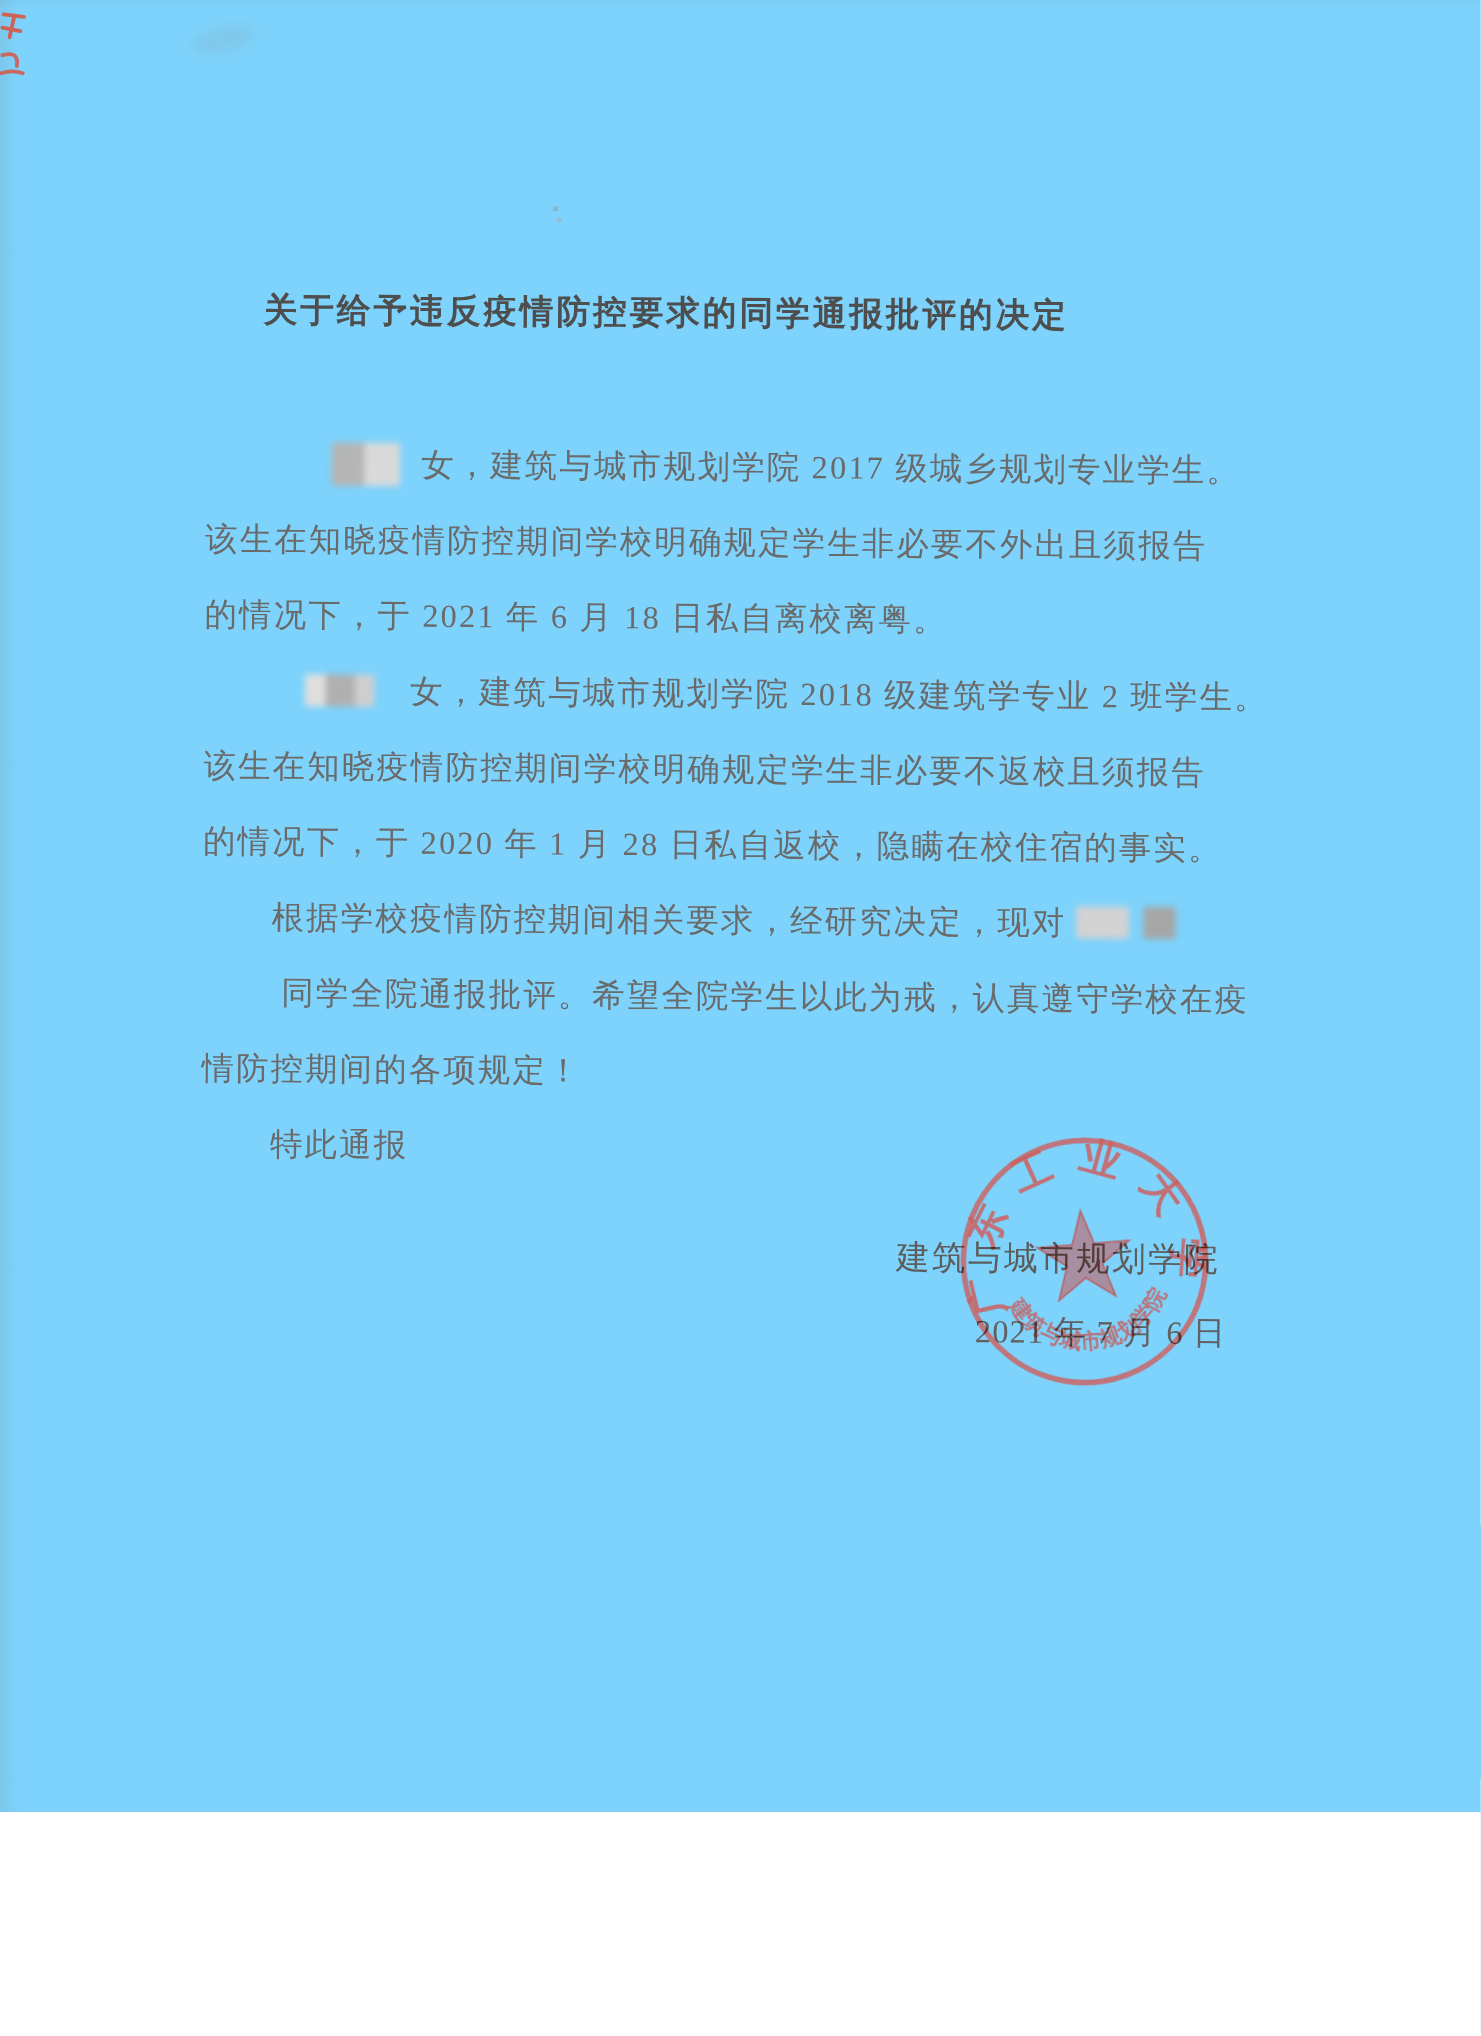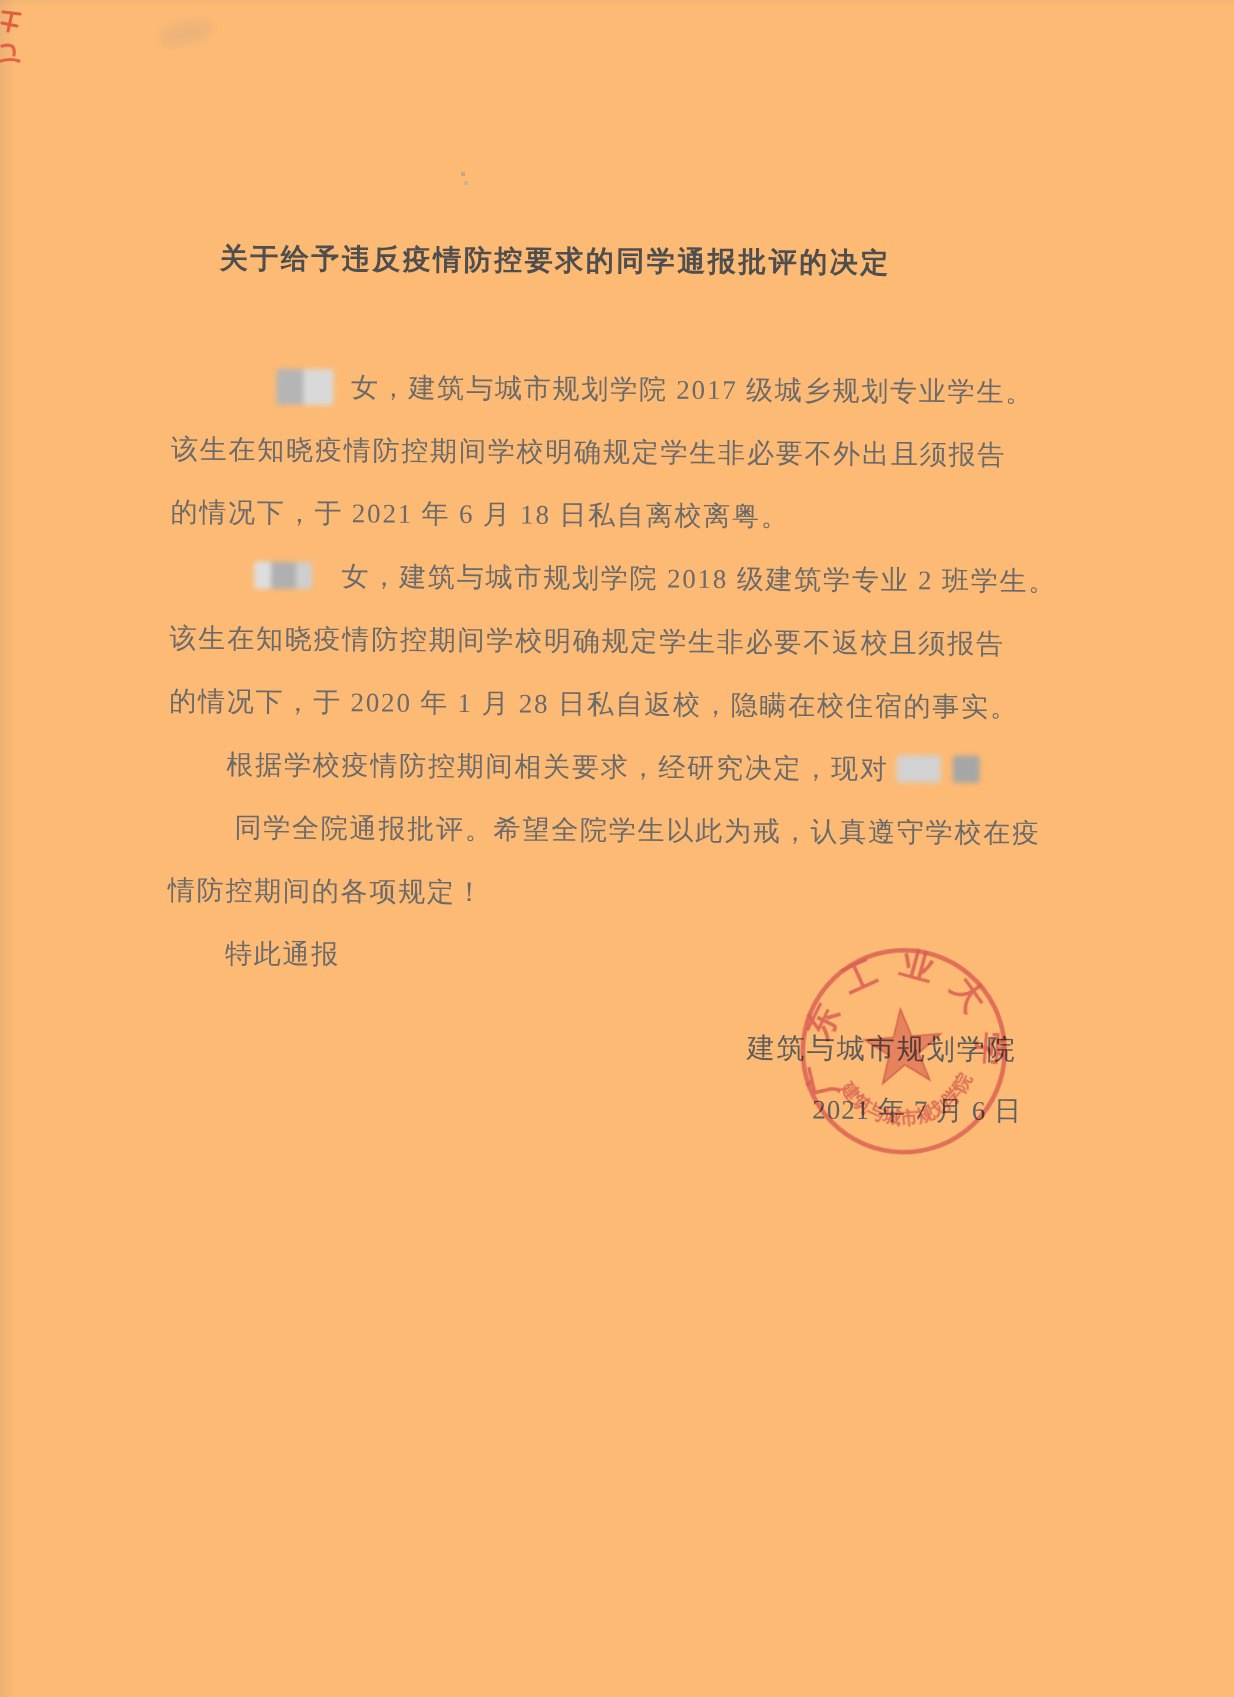--- a/index.html
+++ b/index.html
@@ -1,18 +1,18 @@
 <!DOCTYPE html>
 <html><head>
 <meta charset="utf-8">
 <style>
   html,body { margin:0; padding:0; background:#ffffff; }
   .page {
-    position:relative; width:1234px; height:1697px;
-    background:#fdba74; overflow:hidden;
+    position:relative; width:1234px; height:1510px;
+    background:#7dd3fc; overflow:hidden;
     font-family:"Liberation Serif", serif;
   }
   .edge-left {
     position:absolute; left:0; top:0; width:16px; height:100%;
     background:linear-gradient(90deg, rgba(120,120,125,.13), rgba(120,120,125,0));
   }
   .edge-top {
     position:absolute; left:0; top:0; width:100%; height:7px;
     background:linear-gradient(rgba(120,120,125,.07), rgba(120,120,125,0));
   }

